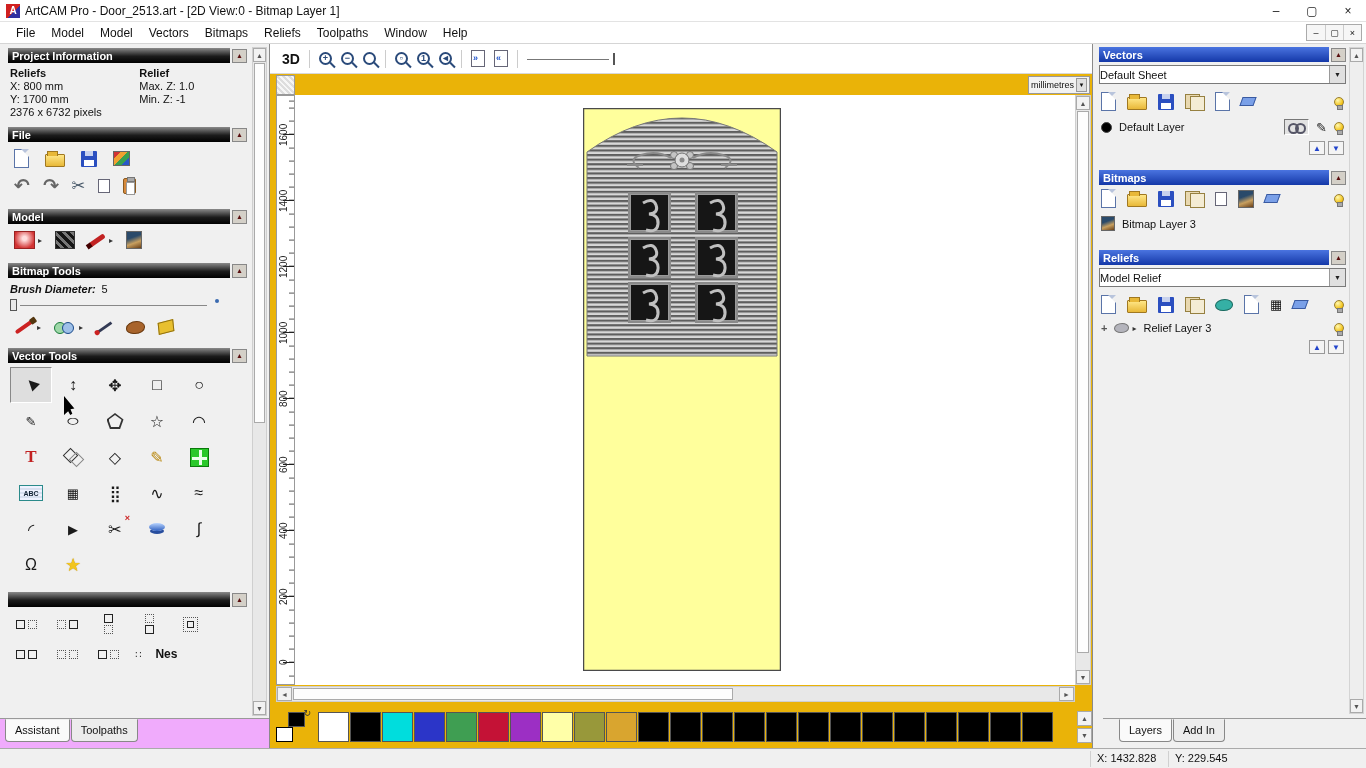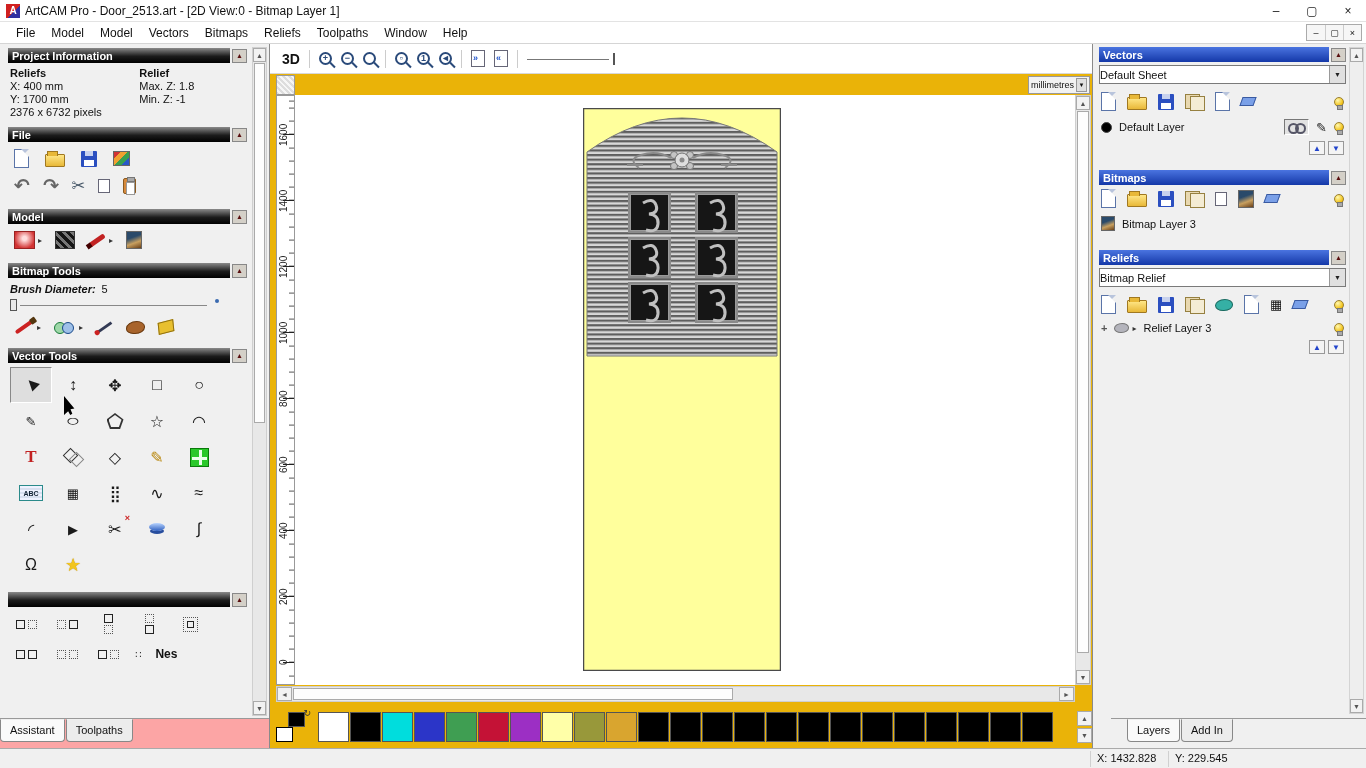--- a/index.html
+++ b/index.html
@@ -108,21 +108,21 @@
 .bxd{width:9px;height:9px;border:1px dotted #555}
 .ali.c{position:relative}
 .ali.c .bxd{width:15px;height:15px}
 .ali.c .bx{position:absolute;width:7px;height:7px}
 .dots4{font-size:10px;letter-spacing:1px;color:#333}
 .nes{font-weight:bold;font-size:12px}
 
 .lp-scroll{position:absolute;right:2px;top:3px;width:15px;bottom:32px;background:#e8e8e8;border:1px solid #cfcfcf}
 .sb-btn{position:absolute;left:0;right:0;height:14px;background:#f2f2f2;border:1px solid #aaa;font-size:7px;color:#555;display:flex;align-items:center;justify-content:center}
 .sb-thumb{position:absolute;left:1px;right:1px;background:#fdfdfd;border:1px solid #aaa}
-.lp-tabs{position:absolute;left:0;right:0;bottom:0;height:30px;border-top:1px solid #999;background:#fca5a5;display:flex;align-items:flex-start;}
+.lp-tabs{position:absolute;left:0;right:0;bottom:0;height:30px;border-top:1px solid #999;background:#f0abfc;display:flex;align-items:flex-start;padding-left:5px}
 .tab{font-size:11px;padding:4px 9px 5px;border:1px solid #888;border-top:1px solid #f0f0f0;background:#ececec;border-radius:0 0 4px 4px;margin-right:1px}
 .tab.active{background:#fafafa}
 
 .ca{position:absolute;left:270px;top:44px;width:822px;bottom:20px;background:#eab308}
 .cv-toolbar{position:absolute;left:0;top:0;right:0;height:30px;background:#fff;border-bottom:1px solid #d8d8d8;display:flex;align-items:center;gap:9px;padding:0 12px}
 .b3d{font-weight:bold;font-size:14px}
 .vsep{width:1px;height:18px;background:#ccc}
 .mag{position:relative;width:13px;height:13px;border:2px solid #2a4a7a;border-radius:50%;display:inline-block}
 .mag::after{content:"";position:absolute;width:7px;height:2px;background:#2a4a7a;transform:rotate(45deg);right:-6px;bottom:-3px}
 .mag i{position:absolute;left:0;top:-1px;right:0;bottom:0;font-style:normal;font-size:9px;line-height:11px;text-align:center;color:#2a4a7a;font-weight:bold}
@@ -165,21 +165,21 @@
 .dd .ddtext{flex:1;font-size:11px}
 .dd .ddbtn{width:16px;height:17px;background:#e0e0e0;border-left:1px solid #999;font-size:7px;display:flex;align-items:center;justify-content:center;color:#222}
 .tbar{display:flex;align-items:center;gap:11px;padding:4px 2px 5px}
 .tbar .sp{flex:1}
 .layerrow{display:flex;align-items:center;gap:7px;padding:3px 2px 4px;font-size:11px}
 .layerrow .sp{flex:1}
 .navrow{display:flex;justify-content:flex-end;gap:3px;padding:2px 2px 0}
 .navbtn{width:16px;height:14px;border:1px solid #999;background:#f4f4f4;color:#2244cc;font-size:8px;display:flex;align-items:center;justify-content:center}
 .sec{margin-bottom:15px}
 .rp-scroll{position:absolute;right:2px;top:3px;width:15px;bottom:34px;background:#eee;border:1px solid #d4d4d4}
-.rp-tabs{position:absolute;left:18px;right:0;bottom:0;height:30px;border-top:1px solid #999;background:#f0f0f0;display:flex;align-items:flex-start;padding-left:16px}
+.rp-tabs{position:absolute;left:10px;right:0;bottom:0;height:30px;border-top:1px solid #999;background:#f0f0f0;display:flex;align-items:flex-start;padding-left:16px}
 
 .status{position:absolute;left:0;right:0;bottom:0;height:20px;background:#f0f0f0;border-top:1px solid #aaa}
 .scell{position:absolute;top:2px;height:16px;font-size:11px;padding:1px 6px;border-left:1px solid #d0d0d0}
 .penc{font-size:13px;color:#222}
 .glyph-b{font-size:13px;color:#111}
 </style>
 </head>
 <body>
 
 <div class="titlebar">
@@ -214,22 +214,22 @@
 
     <div class="hdr-row">
       <div class="hdr">
           <span>Project Information</span>
         </div>
       <div class="colbtn">▲</div>
     </div>
     <div class="info">
       <b>Reliefs</b>
       <b>Relief</b>
-      <span>X: 400 mm</span>
-      <span>Max. Z: 1.8</span>
+      <span>X: 800 mm</span>
+      <span>Max. Z: 1.0</span>
       <span>Y: 1700 mm</span>
       <span>Min. Z: -1</span>
       <span class="full">2376 x 6732 pixels</span>
     </div>
 
     <div class="hdr-row">
       <div class="hdr">
           <span>File</span>
         </div>
       <div class="colbtn">▲</div>
@@ -651,21 +651,21 @@
   </div>
 
   <div class="sec">
     <div class="hdr-row">
       <div class="bhdr">
           <span>Reliefs</span>
         </div>
       <div class="colbtn">▲</div>
     </div>
     <div class="dd">
-      <span class="ddtext">Bitmap Relief</span>
+      <span class="ddtext">Model Relief</span>
       <span class="ddbtn">▼</span>
     </div>
     <div class="tbar">
       <span class="i-page"></span>
       <span class="i-folder"></span>
       <span class="i-floppy"></span>
       <span class="i-stack"></span>
       <span class="i-tblob"></span>
       <span class="i-page"></span>
       <span class="glyph-b">▦</span>

